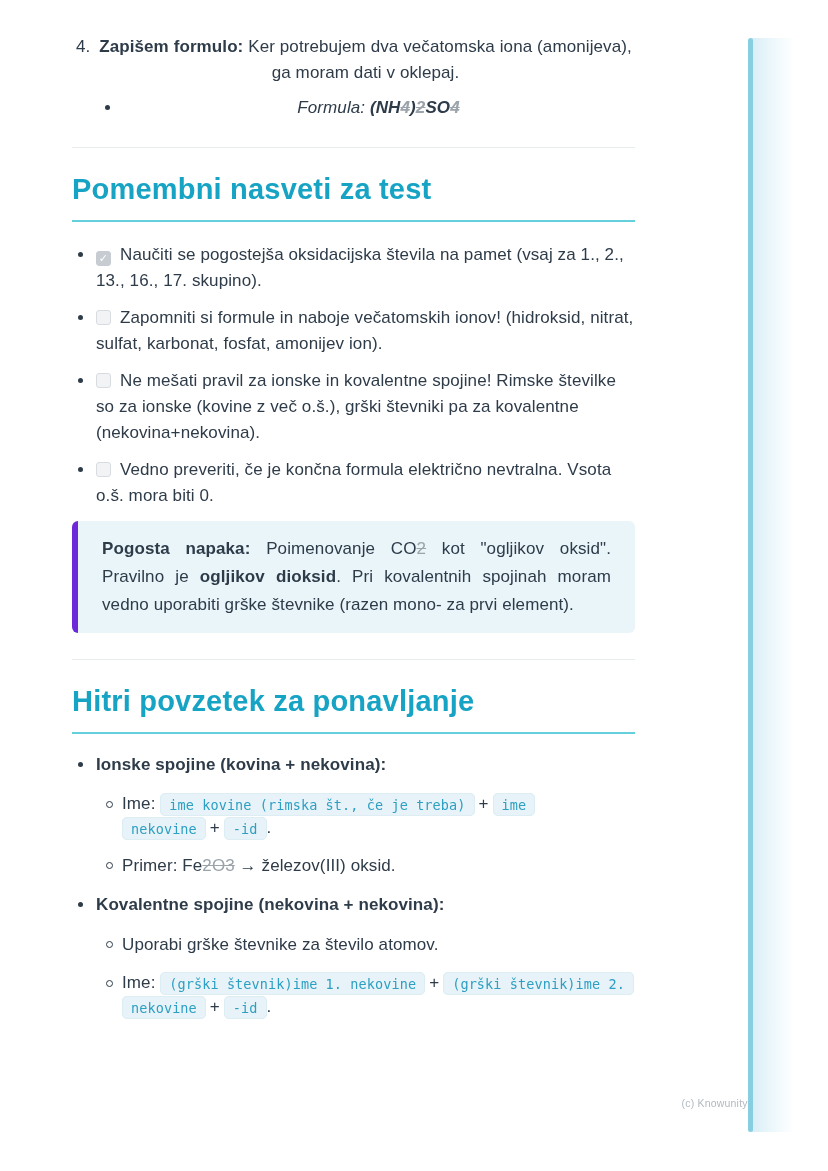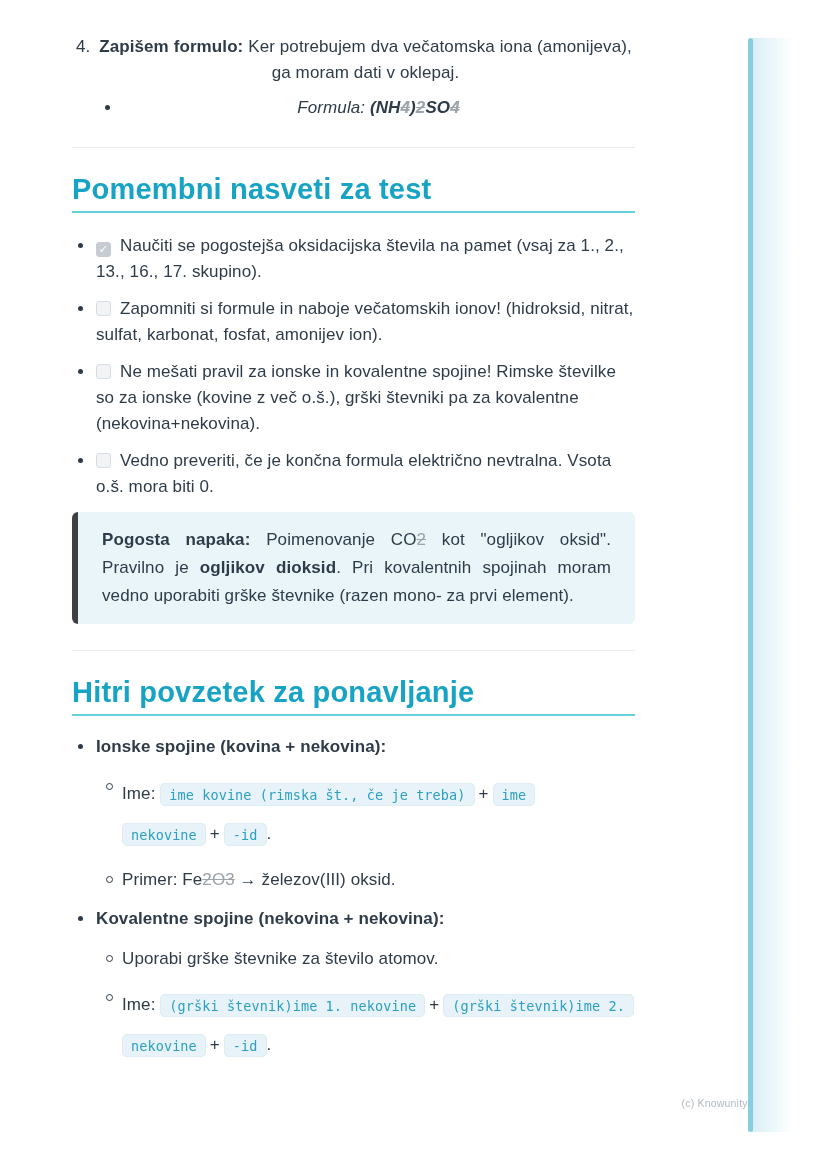--- a/index.html
+++ b/index.html
@@ -25,21 +25,21 @@
   .formula-line::before {
     content:""; position:absolute; left:9px; top:10px;
     width:5px; height:5px; border-radius:50%; background:#2e3b49;
   }
 
   hr.rule { border:none; border-top:1px solid #e9eced; margin:26px 0 0 0; }
 
   h2.section {
     margin:24px 0 0 0; color:#17a3c4; font-size:29px; line-height:34px;
     font-weight:800; letter-spacing:0.2px;
-    padding-bottom:5px; border-bottom:2px solid #63d0dc;
+    padding-bottom:14px; border-bottom:2px solid #63d0dc;
   }
 
   
   ul.checklist { list-style:none; margin:20px 0 0 0; padding:0 0 0 24px; }
   ul.checklist > li { position:relative; margin-bottom:11px; }
   ul.checklist > li::before {
     content:""; position:absolute; left:-18px; top:10px;
     width:5px; height:5px; border-radius:50%; background:#2e3b49;
   }
   .checkbox {
@@ -48,39 +48,39 @@
     background:#f1f3f5; border:1px solid #d8dce0;
     vertical-align:-2px; margin-right:9px;
   }
   .checkbox .tick { display:none; font-size:11px; line-height:11px; color:#ffffff; }
   .checkbox.checked { background:#c7ccd2; border-color:#c7ccd2; }
   .checkbox.checked .tick { display:block; }
 
   
   .callout {
     margin-top:12px; background:#e9f5f9;
-    border-left:6px solid #404040; border-radius:6px;
+    border-left:6px solid #6d28d9; border-radius:6px;
     padding:14px 24px; text-align:justify; line-height:28px;
   }
 
   
   ul.summary { list-style:none; margin:18px 0 0 0; padding:0 0 0 24px; }
   ul.summary > li { position:relative; margin-bottom:12px; }
   ul.summary > li::before {
     content:""; position:absolute; left:-18px; top:10px;
     width:5px; height:5px; border-radius:50%; background:#2e3b49;
   }
   ul.sub { list-style:none; margin:14px 0 6px 0; padding:0 0 0 26px; }
   ul.sub > li { position:relative; margin-bottom:13px; }
   ul.sub > li::before {
     content:""; position:absolute; left:-16px; top:9px;
     width:5px; height:5px; border-radius:50%;
     border:1.5px solid #2e3b49; background:transparent;
   }
-  .ime-line { line-height:40px; }
+  .ime-line { line-height:23px; }
   .chip {
     font-family:"DejaVu Sans Mono", monospace;
     font-size:13.5px; color:#2d9fc2;
     background:#e7f3f8; border:1px solid #dcedf4; border-radius:5px;
     padding:2.5px 8px;
     -webkit-box-decoration-break:clone; box-decoration-break:clone;
   }
   .plus { margin:0 4px; }
 
   

